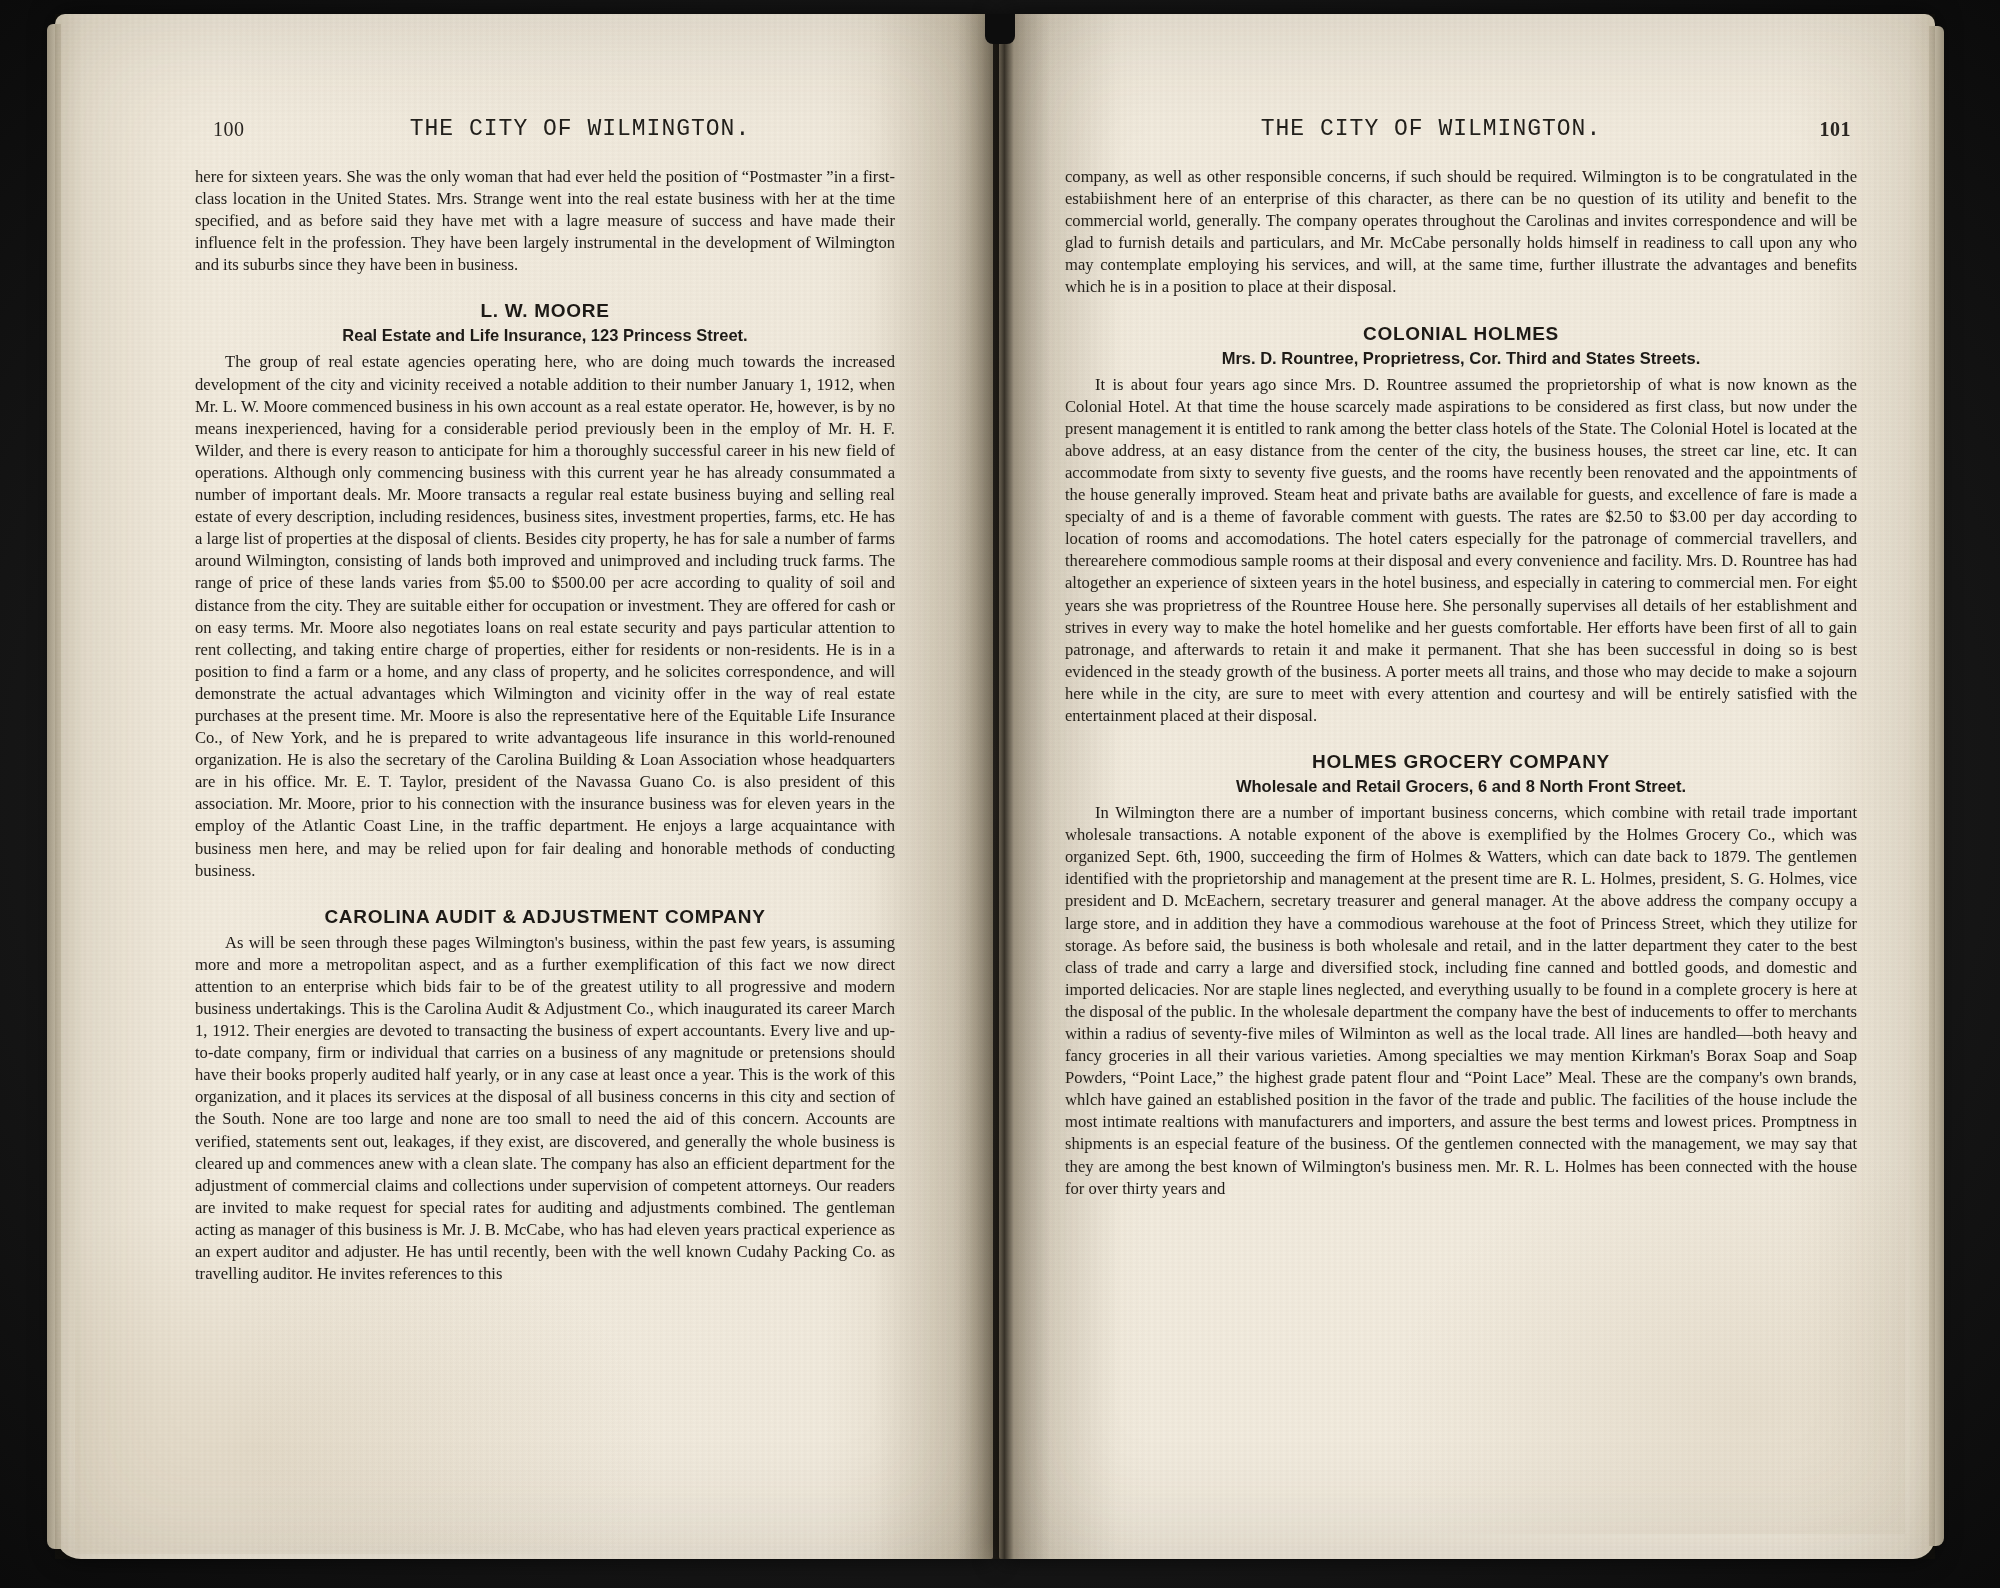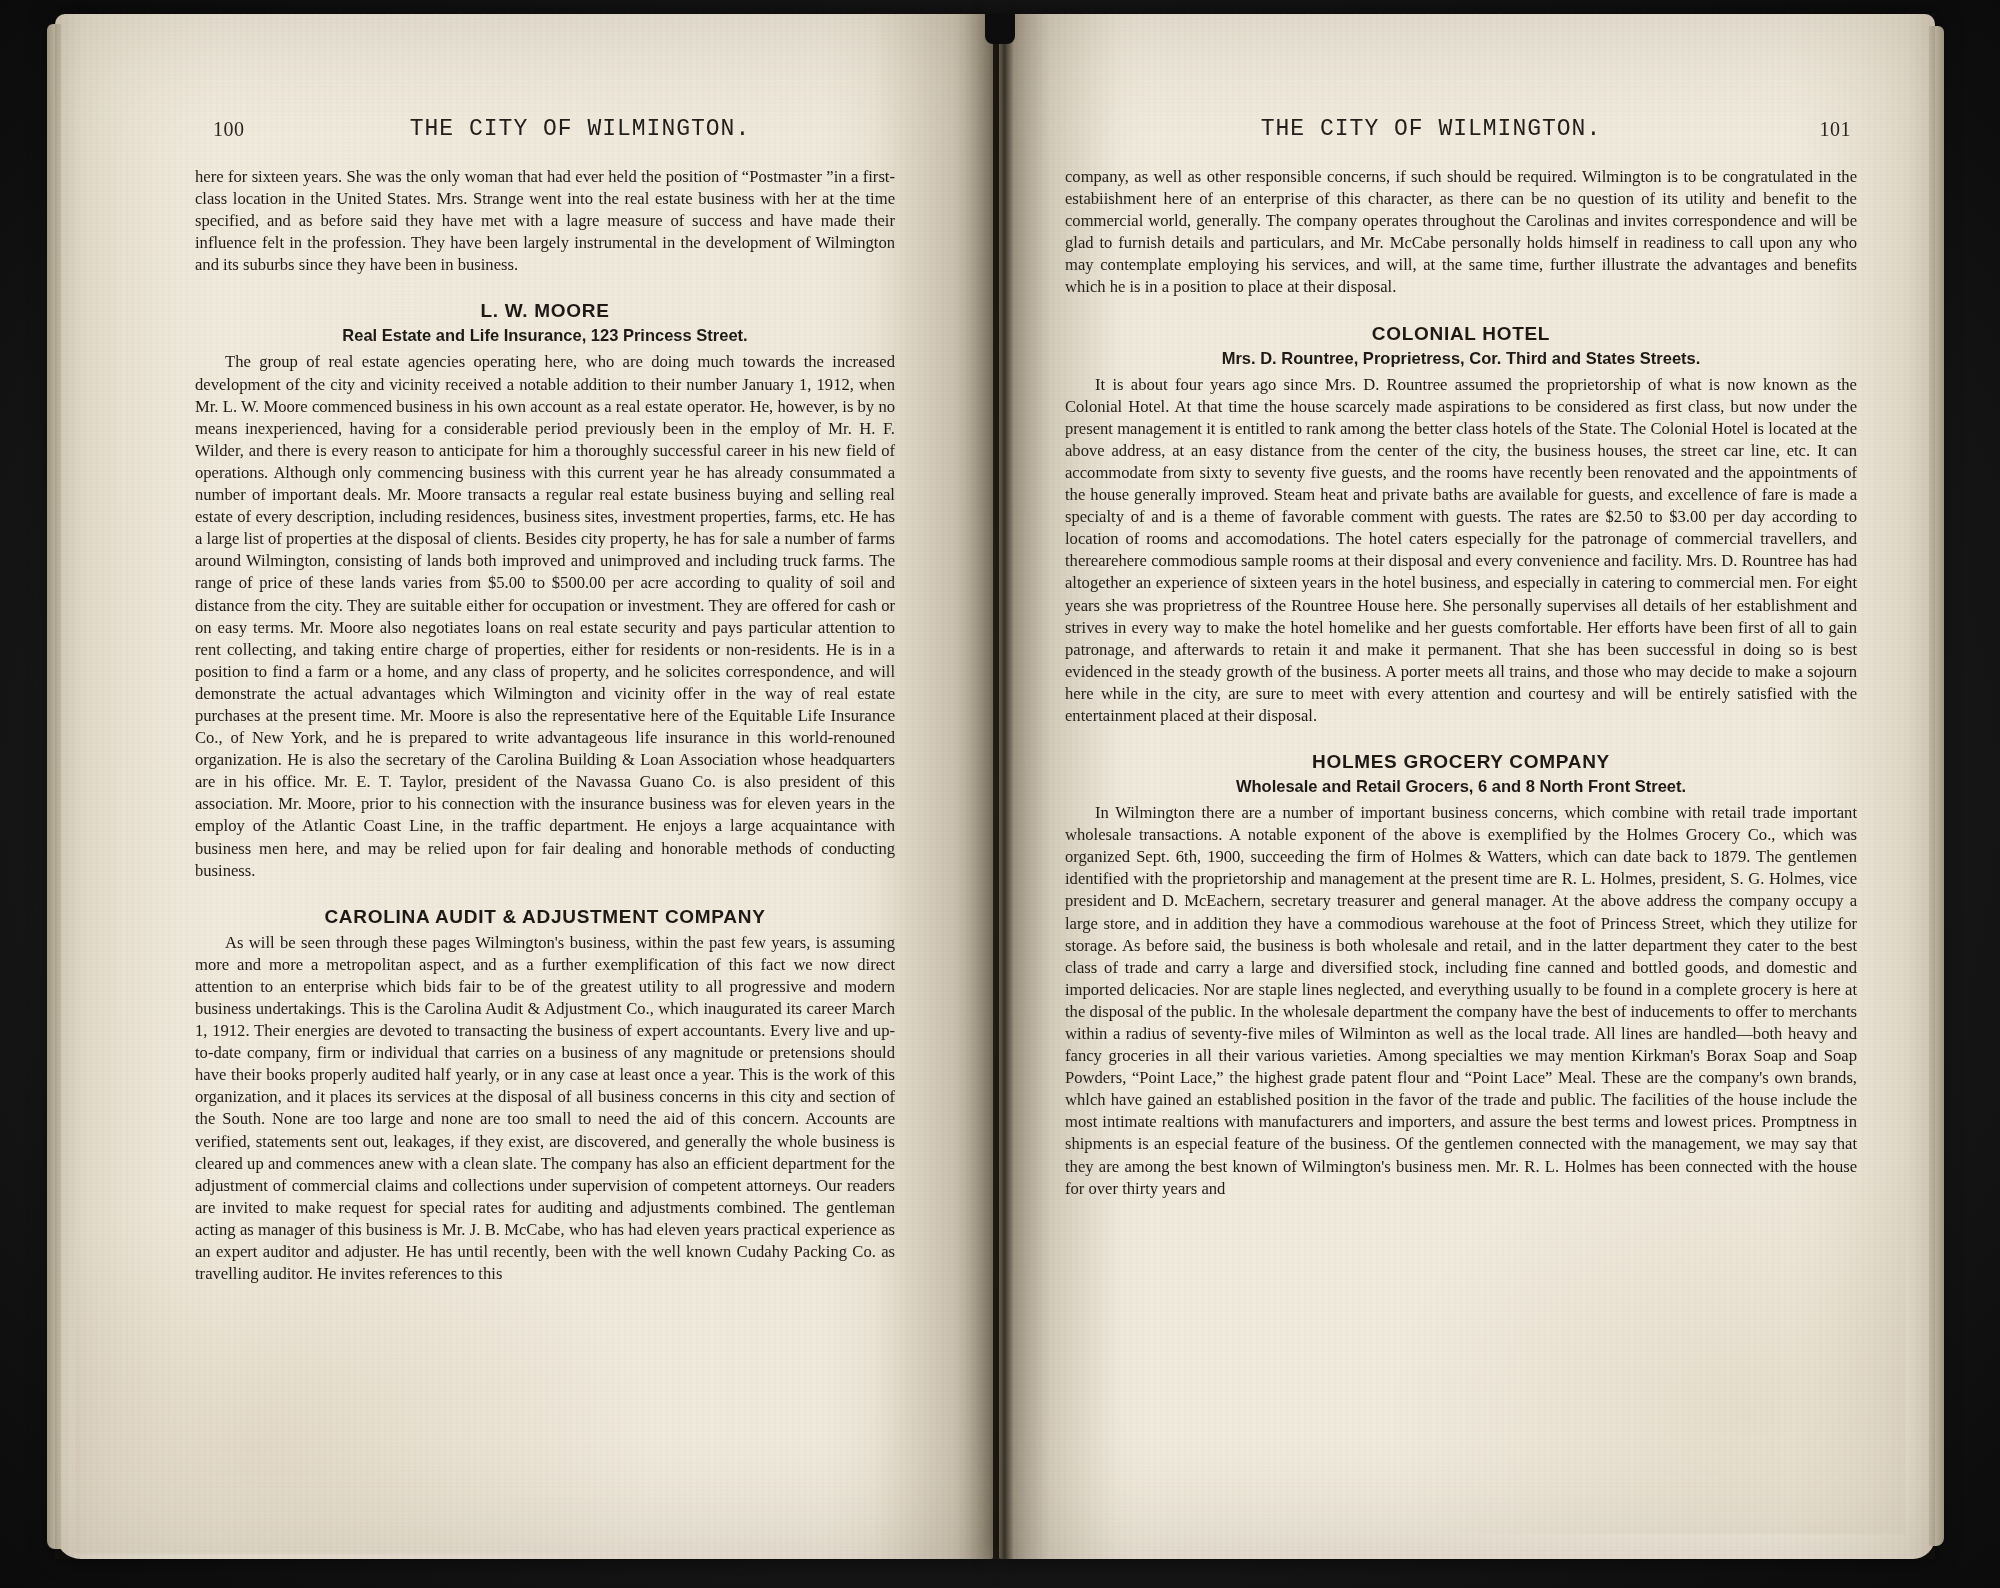--- a/index.html
+++ b/index.html
@@ -129,21 +129,21 @@
   }
   .folio {
     position: absolute;
     top: 8px;
     font-family: "Liberation Serif", serif;
     font-size: 20px;
     color: #2a2622;
     letter-spacing: 0.5px;
   }
   .folio.l { left: 18px; }
-  .folio.r { right: 6px; }
+  .folio.r { right: 6px; font-weight: bold; }
 
   .running-title {
     text-align: center;
     font-size: 23px;
     letter-spacing: 1.0px;
     color: #22201c;
     font-family: Liberation Mono, monospace;
     padding-top: 6px;
   }
   .content.left .running-title { padding-left: 70px; }
@@ -235,21 +235,21 @@
       <div class="stain-b"></div>
 
       <div class="content right" style="left:66px; width:792px;">
         <div class="pg-head">
           <div class="folio r">101</div>
           <div class="running-title">THE CITY OF WILMINGTON.</div>
         </div>
 
         <p class="body noindent">company, as well as other responsible concerns, if such should be required. Wilmington is to be congratulated in the estabiishment here of an enterprise of this character, as there can be no question of its utility and benefit to the commercial world, generally. The company operates throughout the Carolinas and invites correspondence and will be glad to furnish details and particulars, and Mr. McCabe personally holds himself in readiness to call upon any who may contemplate employing his services, and will, at the same time, further illustrate the advantages and benefits which he is in a position to place at their disposal.</p>
 
-        <h2 class="entry">COLONIAL HOTEL</h2>
+        <h2 class="entry">COLONIAL HOLMES</h2>
         <h3 class="sub">Mrs. D. Rountree, Proprietress, Cor. Third and States Streets.</h3>
         <p class="body">It is about four years ago since Mrs. D. Rountree assumed the proprietorship of what is now known as the Colonial Hotel. At that time the house scarcely made aspirations to be considered as first class, but now under the present management it is entitled to rank among the better class hotels of the State. The Colonial Hotel is located at the above address, at an easy distance from the center of the city, the business houses, the street car line, etc. It can accommodate from sixty to seventy five guests, and the rooms have recently been renovated and the appointments of the house generally improved. Steam heat and private baths are available for guests, and excellence of fare is made a specialty of and is a theme of favorable comment with guests. The rates are $2.50 to $3.00 per day according to location of rooms and accomodations. The hotel caters especially for the patronage of commercial travellers, and therearehere commodious sample rooms at their disposal and every convenience and facility. Mrs. D. Rountree has had altogether an experience of sixteen years in the hotel business, and especially in catering to commercial men. For eight years she was proprietress of the Rountree House here. She personally supervises all details of her establishment and strives in every way to make the hotel homelike and her guests comfortable. Her efforts have been first of all to gain patronage, and afterwards to retain it and make it permanent. That she has been successful in doing so is best evidenced in the steady growth of the business. A porter meets all trains, and those who may decide to make a sojourn here while in the city, are sure to meet with every attention and courtesy and will be entirely satisfied with the entertainment placed at their disposal.</p>
 
         <h2 class="entry">HOLMES GROCERY COMPANY</h2>
         <h3 class="sub">Wholesale and Retail Grocers, 6 and 8 North Front Street.</h3>
         <p class="body">In Wilmington there are a number of important business concerns, which combine with retail trade important wholesale transactions. A notable exponent of the above is exemplified by the Holmes Grocery Co., which was organized Sept. 6th, 1900, succeeding the firm of Holmes &amp; Watters, which can date back to 1879. The gentlemen identified with the proprietorship and management at the present time are R. L. Holmes, president, S. G. Holmes, vice president and D. McEachern, secretary treasurer and general manager. At the above address the company occupy a large store, and in addition they have a commodious warehouse at the foot of Princess Street, which they utilize for storage. As before said, the business is both wholesale and retail, and in the latter department they cater to the best class of trade and carry a large and diversified stock, including fine canned and bottled goods, and domestic and imported delicacies. Nor are staple lines neglected, and everything usually to be found in a complete grocery is here at the disposal of the public. In the wholesale department the company have the best of inducements to offer to merchants within a radius of seventy-five miles of Wilminton as well as the local trade. All lines are handled—both heavy and fancy groceries in all their various varieties. Among specialties we may mention Kirkman's Borax Soap and Soap Powders, “Point Lace,” the highest grade patent flour and “Point Lace” Meal. These are the company's own brands, whlch have gained an established position in the favor of the trade and public. The facilities of the house include the most intimate realtions with manufacturers and importers, and assure the best terms and lowest prices. Promptness in shipments is an especial feature of the business. Of the gentlemen connected with the management, we may say that they are among the best known of Wilmington's business men. Mr. R. L. Holmes has been connected with the house for over thirty years and</p>
       </div>
 
       <div class="curve-r"></div>
       <div class="vignette"></div>

